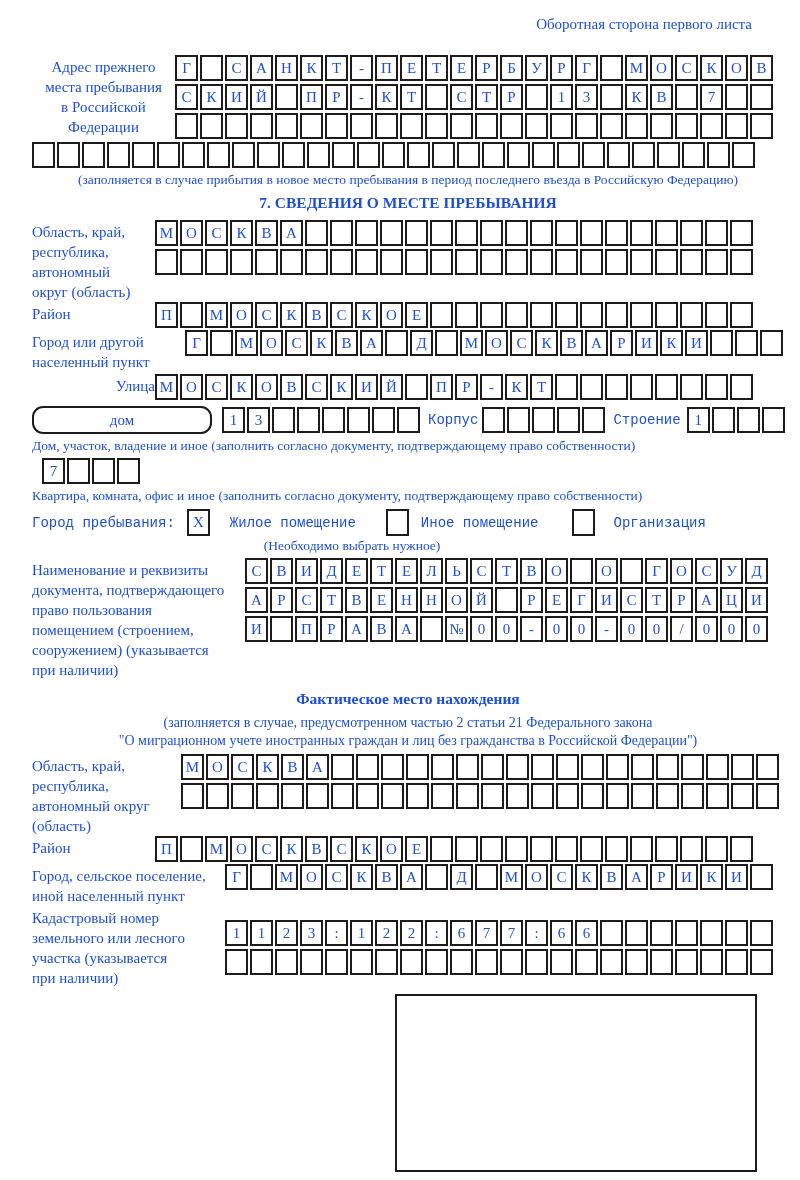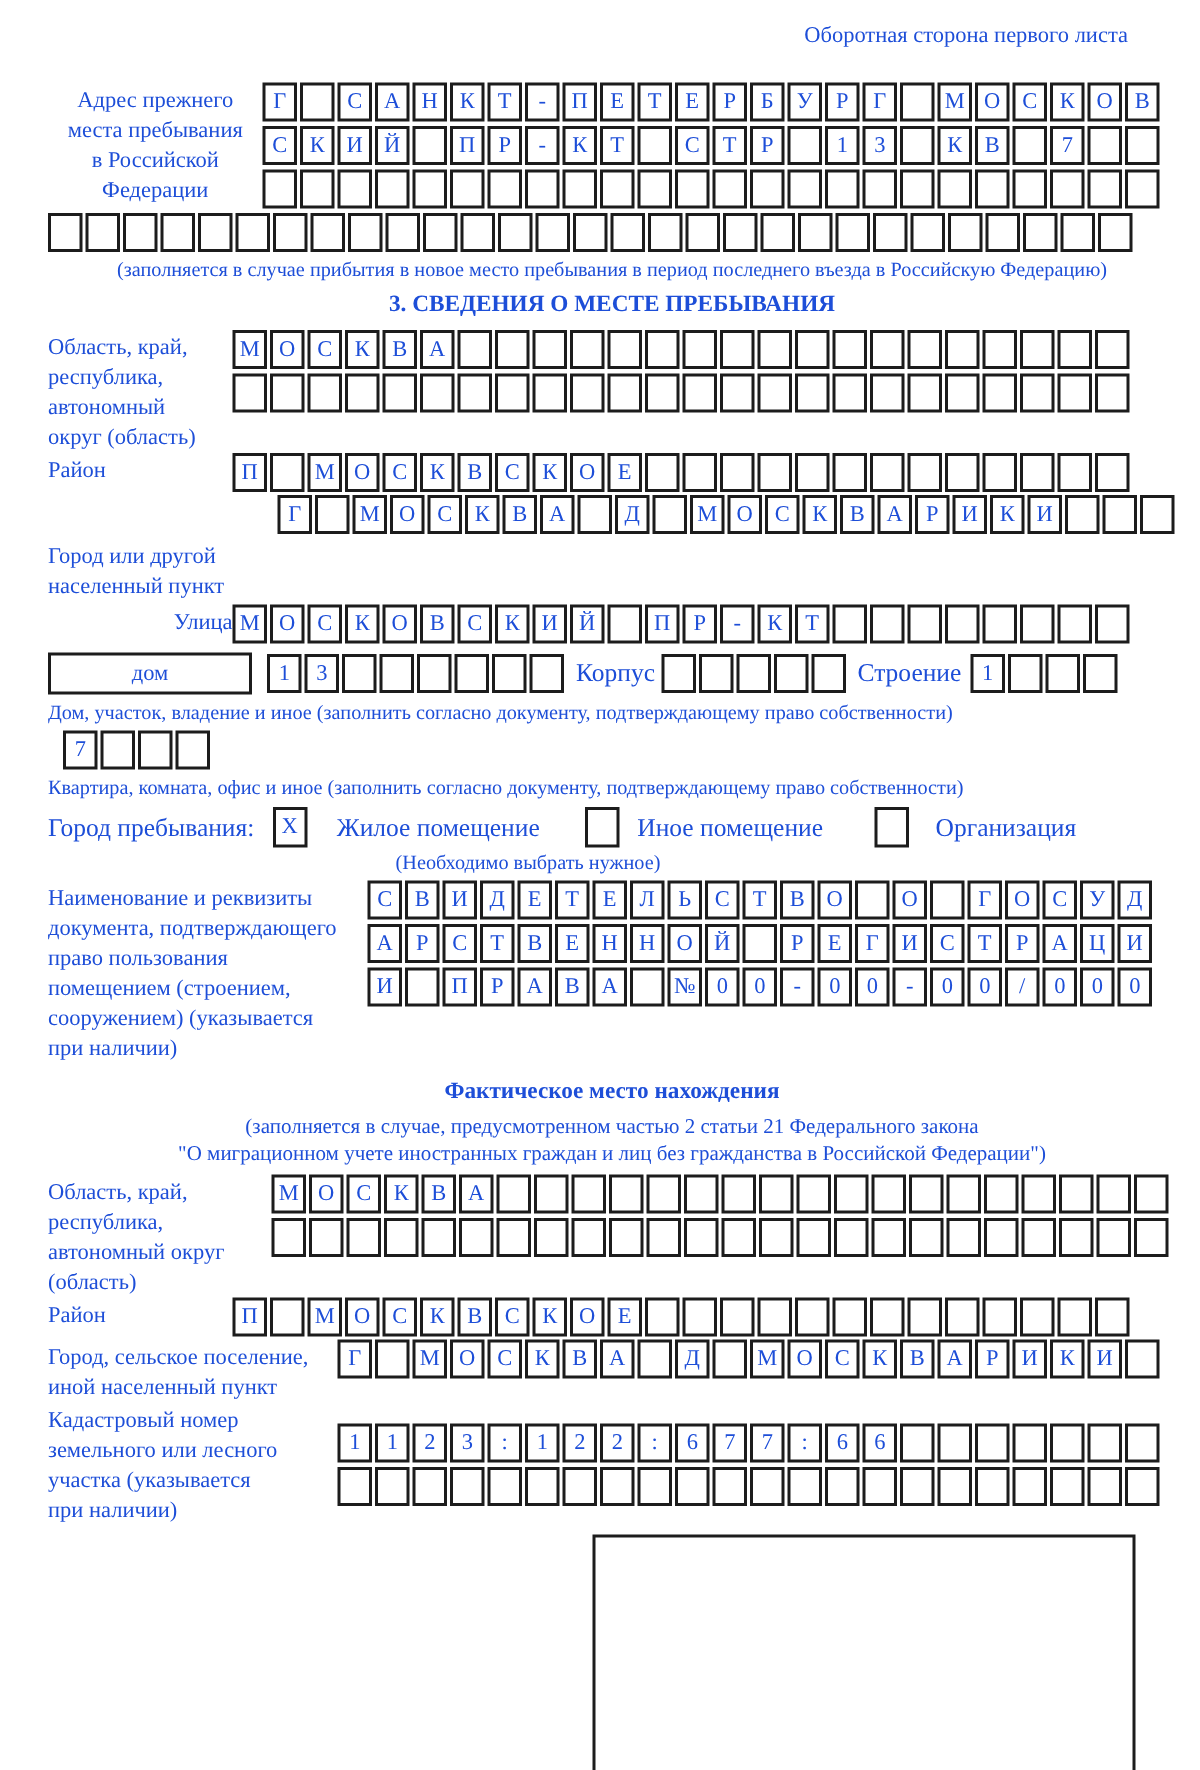--- a/index.html
+++ b/index.html
@@ -6,21 +6,21 @@
   html,body { background:#ffffff; }
   .page {
     width:800px; height:1180px; background:#fff; color:#1d4ed8;
     font-family:"Liberation Serif", serif;
     position:relative; padding:16px 16px 0 32px; overflow:hidden;
   }
   .hdr { text-align:right; font-size:15px; padding-right:32px; margin-bottom:22px; }
 
   .frow { display:flex; align-items:flex-start; }
   .flabel { font-size:15px; line-height:20px; white-space:pre-line; flex:none; padding-top:2px; }
-  .w143 { width:143px;text-align:center; } .w123 { width:123px; } .w153 { width:153px;margin-top:29px; }
+  .w143 { width:143px;text-align:center; } .w123 { width:123px; } .w153 { width:153px; }
   .w213 { width:213px; } .w149 { width:149px; } .w193 { width:193px; }
 
   .cellstack { display:flex; flex-direction:column; gap:3px; }
   .cellrow { display:flex; gap:2px; }
   .cell {
     width:23px; height:26px; border:2px solid #1c1c1c; flex:none;
     display:flex; align-items:center; justify-content:center;
     font-size:15px; font-family:"Liberation Serif", serif; background:#fff;
   }
   .caption { font-size:13.5px; line-height:16px; }
@@ -28,21 +28,21 @@
   .sec-title { text-align:center; font-weight:bold; font-size:15.5px; margin:6px 0 8px 0; }
 
   .mb2{margin-bottom:2px;} .mb3{margin-bottom:3px;} .mb4{margin-bottom:4px;}
   .mb5{margin-bottom:5px;font-family:Liberation Serif, serif;} .mb6{margin-bottom:6px;} .mt2{margin-top:2px;text-align:right;}
 
   .inline-row { display:flex; align-items:center; }
   .widebox {
     border:2px solid #1c1c1c; height:28px; display:flex; align-items:center;
     justify-content:center; font-size:15px; flex:none; background:#fff;
   }
-  .inline-label { font-size:17px; flex:none; }
+  .inline-label { font-size:14px; flex:none;font-family:Liberation Mono, monospace; }
 
   .checkbox {
     width:23px; height:27px; border:2px solid #1c1c1c; flex:none;
     display:flex; align-items:center; justify-content:center; font-size:15px; background:#fff;
   }
 
   .subtitle { text-align:center; font-size:14px; line-height:18px; white-space:pre-line; }
 
   .mark-area { margin-top:6px; }
   .mark-box { margin-left:363px; width:362px; height:178px; border:2px solid #1c1c1c; background:#fff; }
@@ -172,21 +172,21 @@
         <span class="cell"></span>
         <span class="cell"></span>
         <span class="cell"></span>
         <span class="cell"></span>
         <span class="cell"></span>
         <span class="cell"></span>
       </div>
     <div class="caption center mb2">(заполняется в случае прибытия в новое место пребывания в период последнего въезда в Российскую Федерацию)</div>
   </div>
 
-  <div class="sec-title">3. СВЕДЕНИЯ О МЕСТЕ ПРЕБЫВАНИЯ</div>
+  <div class="sec-title">7. СВЕДЕНИЯ О МЕСТЕ ПРЕБЫВАНИЯ</div>
 
   <div class="frow">
     <div class="flabel w123">Область, край,
 республика,
 автономный
 округ (область)</div>
     <div class="cellstack">
       <div class="cellrow">
           <span class="cell">М</span>
           <span class="cell">О</span>
@@ -327,21 +327,21 @@
         <span class="cell"></span>
         <span class="cell"></span>
         <span class="cell"></span>
         <span class="cell"></span>
         <span class="cell"></span>
         <span class="cell"></span>
       </div>
   </div>
 
   <div class="inline-row mb4">
-    <div class="widebox" style="width:136px;">дом</div>
+    <div class="widebox" style="width:180px;border-radius:11px;">дом</div>
     <div class="cellrow" style="margin-left:10px;">
         <span class="cell">1</span>
         <span class="cell">3</span>
         <span class="cell"></span>
         <span class="cell"></span>
         <span class="cell"></span>
         <span class="cell"></span>
         <span class="cell"></span>
         <span class="cell"></span>
       </div>

